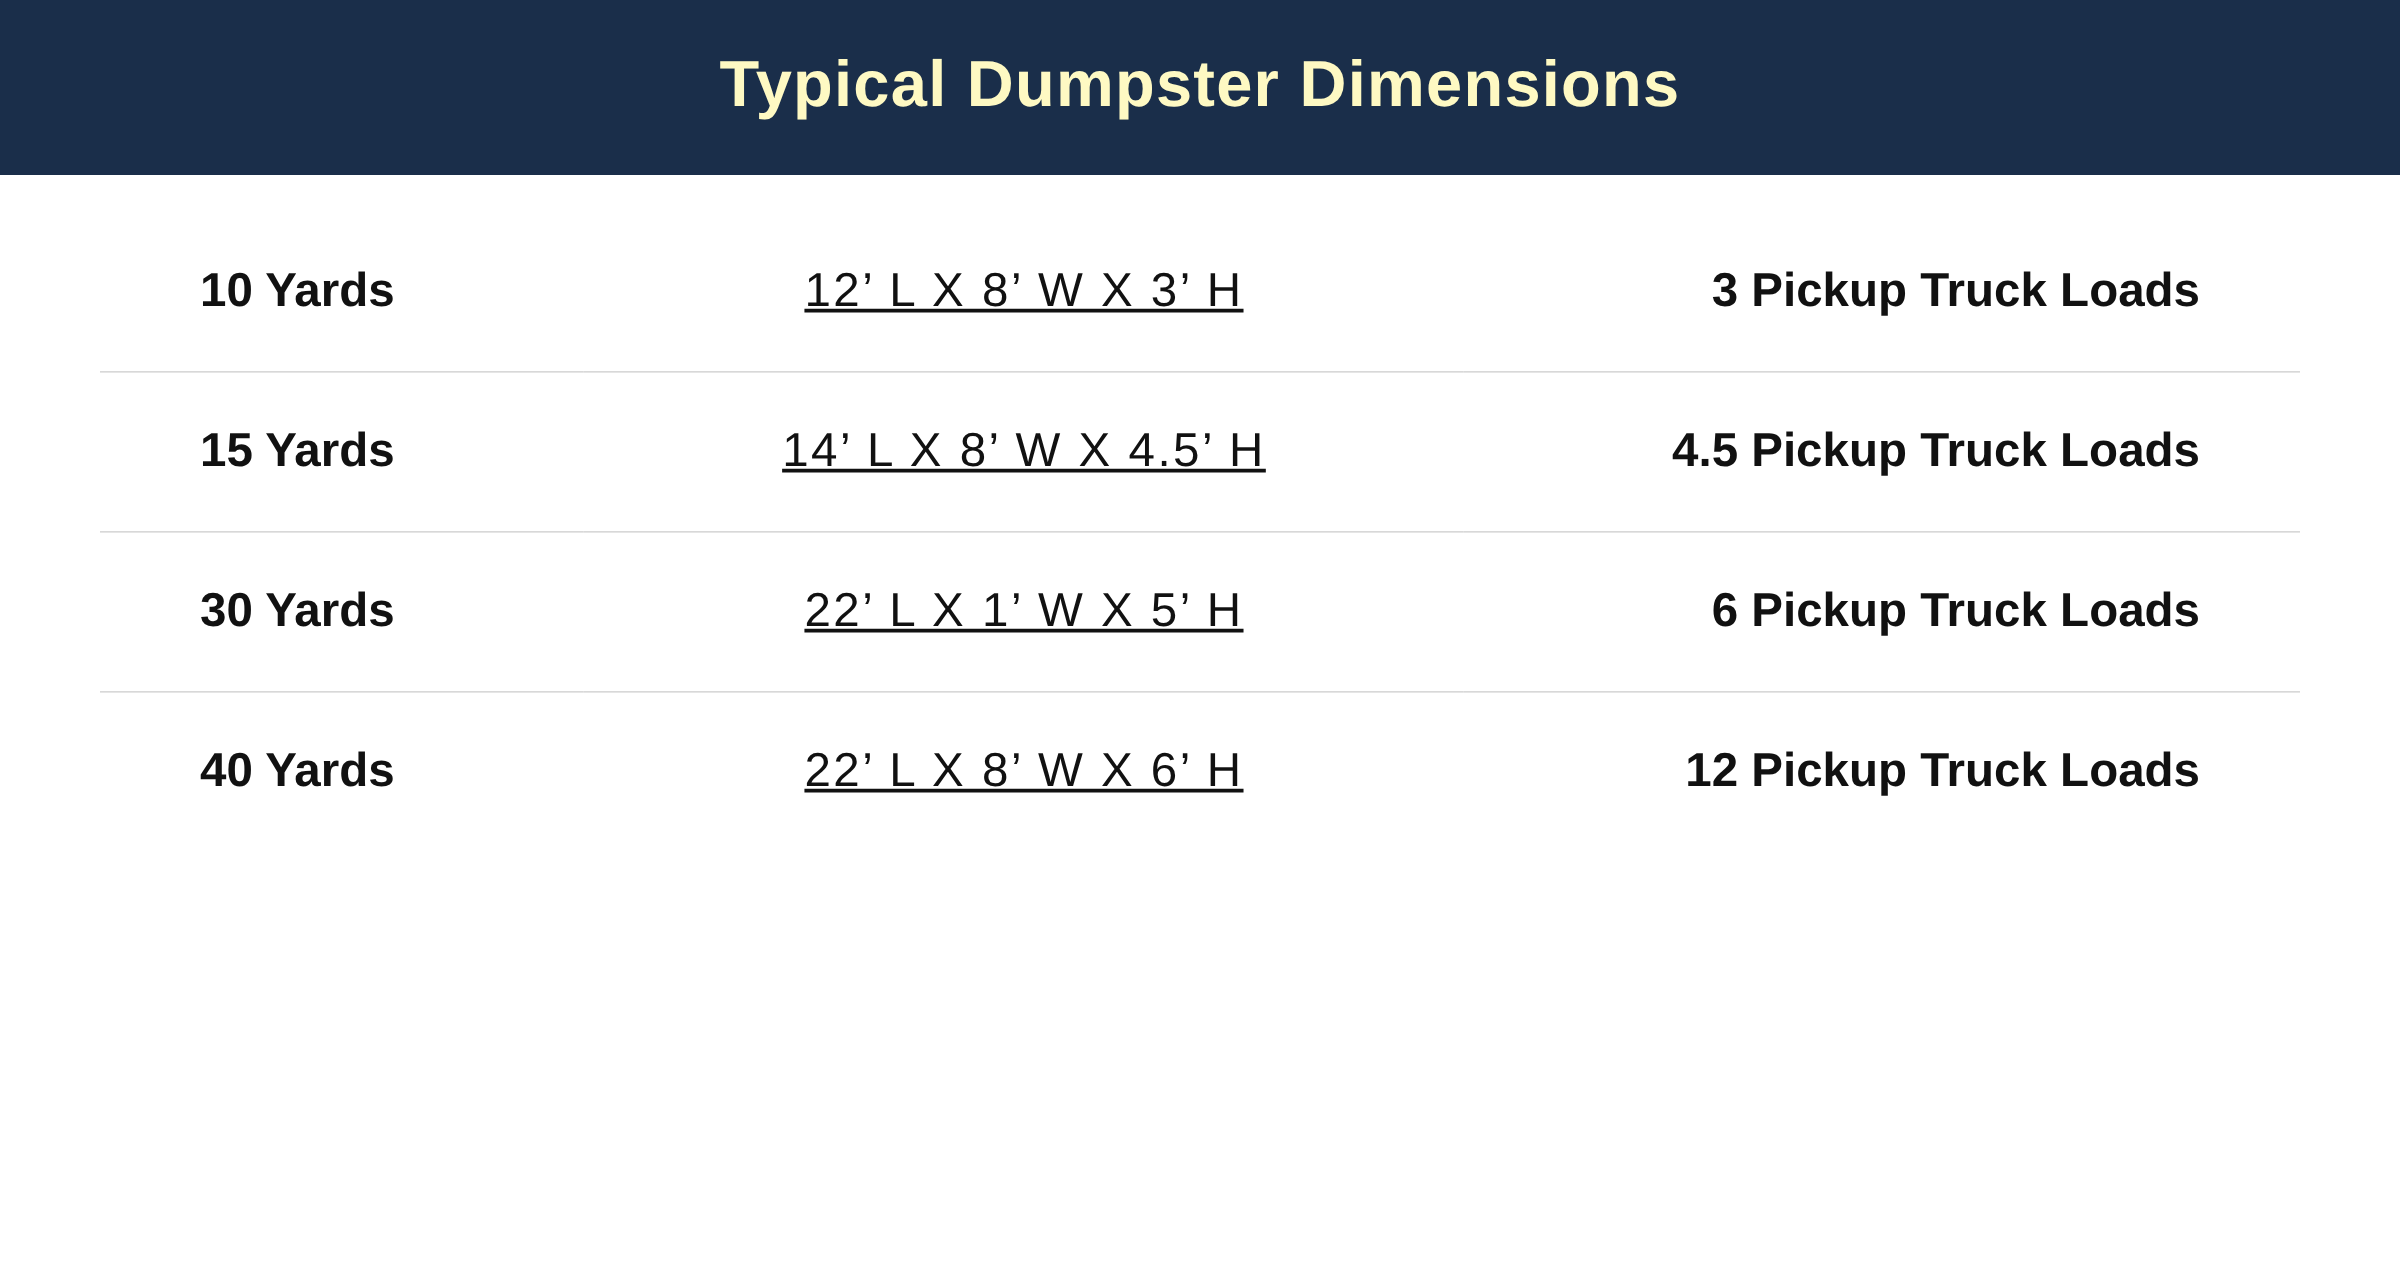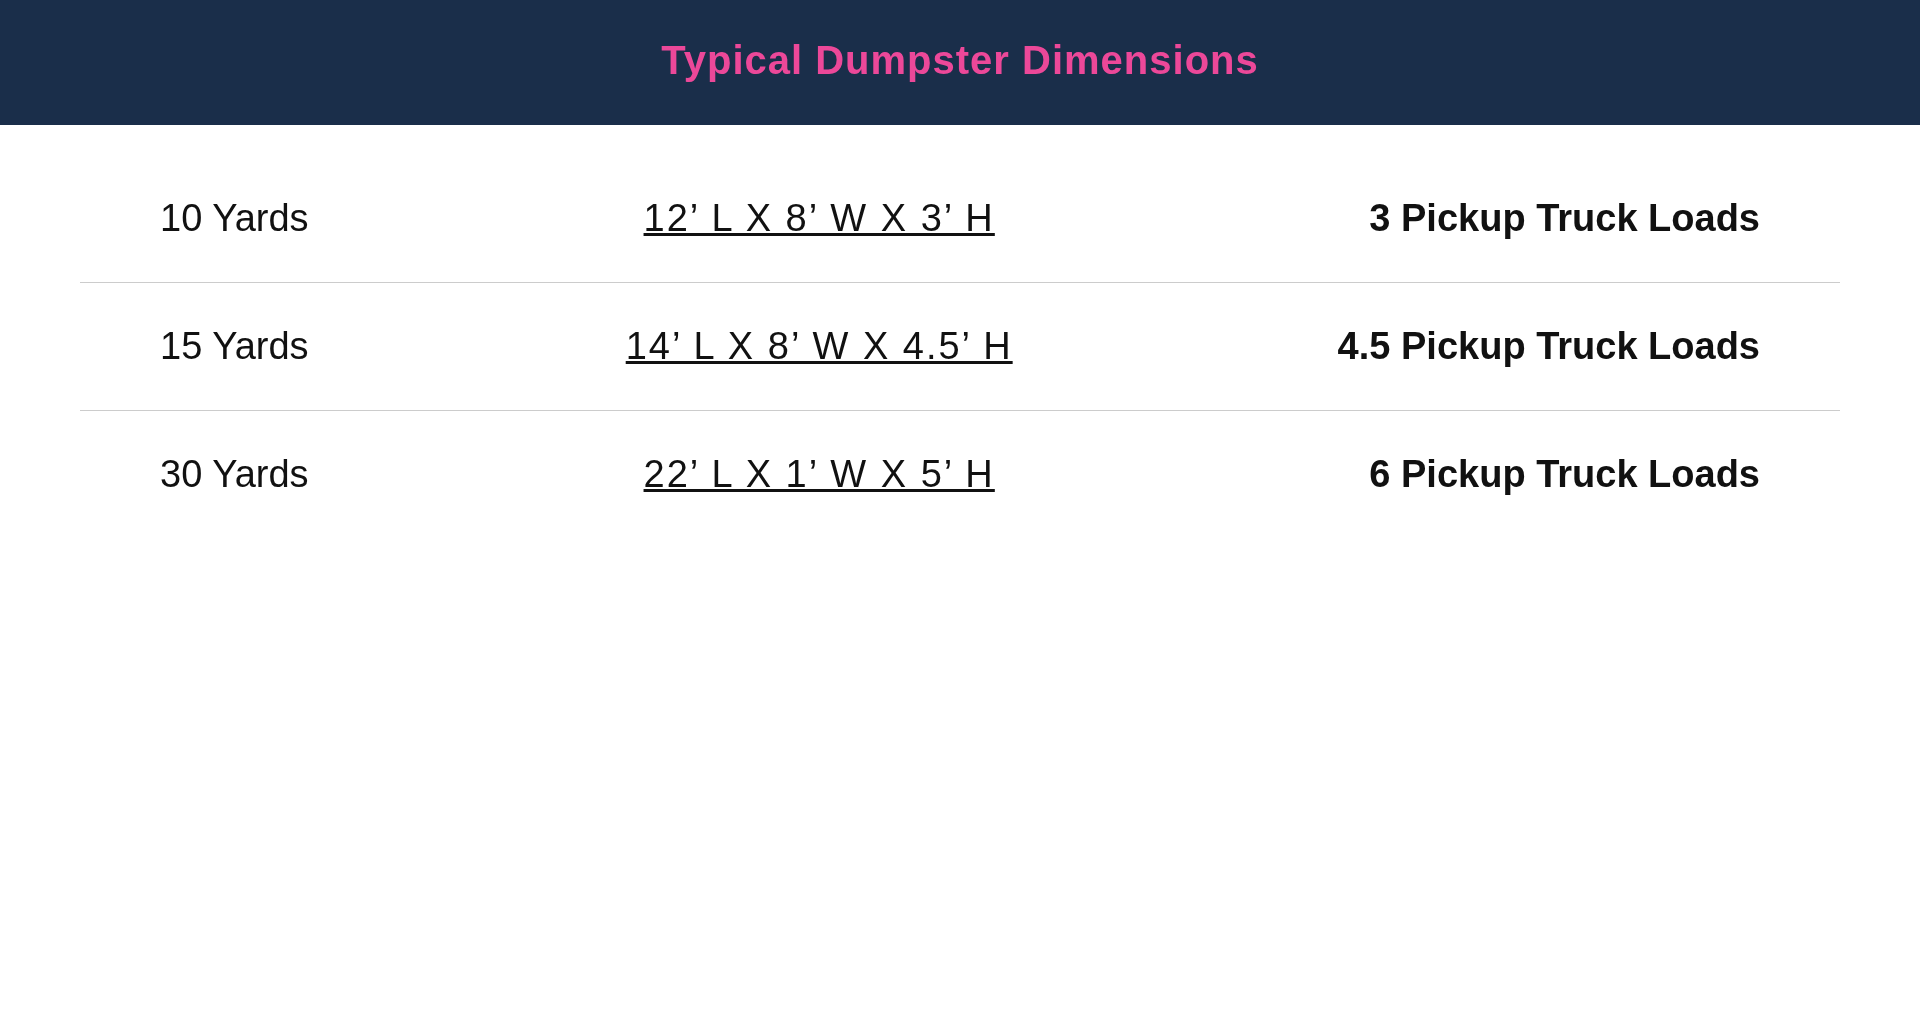--- a/index.html
+++ b/index.html
@@ -18,22 +18,22 @@
     }
 
     .header {
       background-color: #1a2e4a;
       width: 100%;
       padding: 38px 20px 42px 20px;
       text-align: center;
     }
 
     .header h1 {
-      color: #ec4899;
-      font-size: 40px;
+      color: #fef9c3;
+      font-size: 52px;
       font-weight: 800;
       font-family: 'Arial Black', 'Arial', sans-serif;
       letter-spacing: 1px;
     }
 
     .table-container {
       flex: 1;
       padding: 30px 80px 40px 80px;
       background: #ffffff;
     }
@@ -56,21 +56,21 @@
       font-size: 38px;
       color: #111111;
       font-family: 'Arial', sans-serif;
       font-weight: 400;
       vertical-align: middle;
     }
 
     td:first-child {
       width: 22%;
       padding-left: 80px;
-      font-weight: 400;
+      font-weight: 700;
     }
 
     td:nth-child(2) {
       width: 40%;
       text-align: center;
       letter-spacing: 2px;
       text-decoration: underline;
     }
 
     td:last-child {
@@ -98,15 +98,20 @@
         <tr>
           <td>15 Yards</td>
           <td>14’ L  X  8’ W  X 4.5’ H</td>
           <td>4.5 Pickup Truck Loads</td>
         </tr>
         <tr>
           <td>30  Yards</td>
           <td>22’ L  X  1’ W  X 5’ H</td>
           <td>6 Pickup Truck Loads</td>
         </tr>
+        <tr>
+          <td>40 Yards</td>
+          <td>22’ L  X  8’ W  X 6’ H</td>
+          <td>12 Pickup Truck Loads</td>
+        </tr>
       </tbody>
   </table>
 </div>
 
 </body></html>

